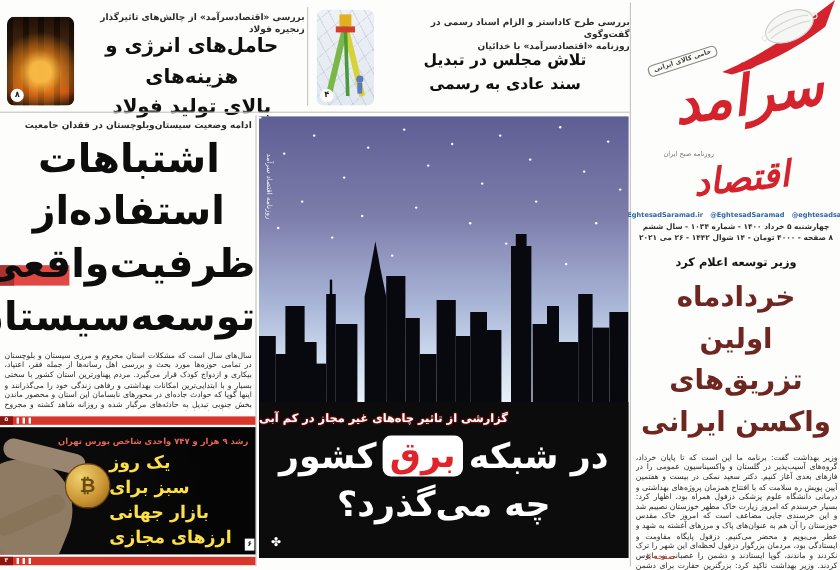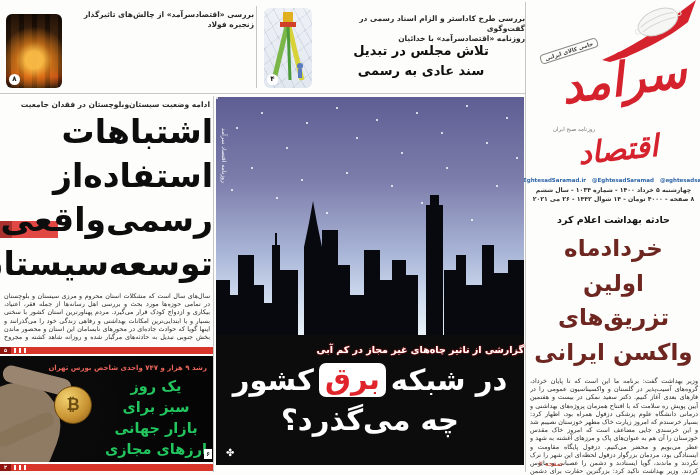--- a/index.html
+++ b/index.html
@@ -61,21 +61,21 @@
     box-shadow:20px 30px 0 #fff,45px 15px 0 #fff,70px 50px 0 #fff,90px 25px 0 #fff,120px 10px 0 #fff,
       140px 40px 0 #fff,160px 22px 0 #fff,185px 55px 0 #fff,200px 15px 0 #fff,225px 35px 0 #fff,
       250px 8px 0 #fff,270px 45px 0 #fff,290px 20px 0 #fff,35px 70px 0 #fff,85px 82px 0 #fff,
       130px 75px 0 #fff,175px 88px 0 #fff,230px 70px 0 #fff,280px 88px 0 #fff,60px 100px 0 #fff,
       110px 115px 0 #fff,205px 105px 0 #fff,255px 122px 0 #fff,300px 60px 0 #fff,15px 92px 0 #fff;}
   .watermark{
     position:absolute; left:221px; top:128px; writing-mode:vertical-rl;
     font-size:6px; color:rgba(255,255,255,.9); letter-spacing:1px; white-space:nowrap;
   }
   .power-band{left:216px; top:335px; width:308px; height:130px; background:#0c0c0c;}
-  .power-kicker{font-size:9.5px; font-weight:bold; color:#ffffff; text-align:right;
+  .power-kicker{font-size:9.5px; font-weight:bold; color:#ffffff; text-align:left;
     text-shadow:0 0 2px #e02323, 0 0 1px #e02323;}
   .power-line{display:flex; justify-content:center; align-items:center; gap:5px;
     font-size:29px; font-weight:900; color:#fff; letter-spacing:-.5px;}
   .power-chip{background:#fff; color:#e0242b; border-radius:7px; padding:0 6px; line-height:1.15;}
   .paper-mark{position:absolute; left:10px; bottom:7px; color:#fff; font-size:10px;}
 
   
   .sistan-headline{font-size:33px; font-weight:900; color:#0d0d0d; text-align:center; line-height:1.33; letter-spacing:-.5px;}
   .red-accent{left:0; top:221px; width:58px; height:17px; background:#e0352f; opacity:.9;}
   .red-accent .cap{position:absolute; left:0; top:0; width:12px; height:17px; background:#a31d18;}
@@ -92,35 +92,39 @@
     border-radius:50% 45% 40% 50%; transform:rotate(22deg);}
   .hand-finger{position:absolute; left:2px; top:16px; width:70px; height:17px; background:#9a8570;
     border-radius:9px; transform:rotate(14deg);}
   .hand-thumb{position:absolute; left:-6px; top:66px; width:62px; height:15px; background:#877459;
     border-radius:8px; transform:rotate(-24deg);}
   .crypto-shade{position:absolute; inset:0; background:radial-gradient(circle at 18% 55%, rgba(0,0,0,0) 0 30%, rgba(0,0,0,.55) 75%);}
   .coin{position:absolute; left:54px; top:30px; width:36px; height:36px; border-radius:50%;
     background:radial-gradient(circle at 35% 30%, #f2d270, #c89232 60%, #8a5c16); border:1px solid #6a4810;
     color:#6b4c10; font-size:16px; font-weight:bold; text-align:center; line-height:36px;}
   .crypto-kicker{position:absolute; right:6px; top:8px; font-size:7px; font-weight:bold; color:#e8655a; text-align:left;}
-  .crypto-headline{position:absolute; right:6px; top:20px; font-size:14.5px; font-weight:900; color:#22c55e;
-    text-align:center; line-height:1.45; letter-spacing:-.3px;}
+  .crypto-headline{position:absolute; right:20px; top:20px; font-size:14.5px; font-weight:900; color:#fde047;
+    text-align:left; line-height:1.45; letter-spacing:-.3px;}
   .corner-badge{position:absolute; right:1px; bottom:3px; width:8px; height:10px; background:#fff;
     color:#222; font-size:6px; font-weight:bold; text-align:center; line-height:10px;}
 </style>
 </head>
 <body>
 
 <div class="page">
 
   <div class="abs" style="left:0;top:0;width:256px;height:93px;">
     <div class="abs steel-img">
       <div class="page-badge">۸</div>
     </div>
     <div class="abs kicker" style="right:2px;top:10px;width:188px;">بررسی «اقتصادسرآمد» از چالش‌های تاثیرگذار زنجیره فولاد</div>
+    <div class="abs top-headline" style="right:2px;top:25px;width:188px;font-size:16.5px;">
+      <div>حامل‌های انرژی و هزینه‌های</div>
+      <div>بالای تولید فولاد</div>
+    </div>
   </div>
 
   <div class="divider-v" style="left:256px;top:6px;height:82px;"></div>
 
   <div class="abs" style="left:258px;top:0;width:267px;height:93px;">
     <div class="abs survey-img" style="left:6px;top:8px;">
       <svg width="48" height="80" viewBox="0 0 48 80">
         <line x1="24" y1="14" x2="10" y2="72" stroke="#7ab648" stroke-width="5"></line>
         <line x1="24" y1="14" x2="38" y2="72" stroke="#d8d23a" stroke-width="5"></line>
         <line x1="24" y1="16" x2="26" y2="72" stroke="#4a9a3a" stroke-width="3"></line>
@@ -165,21 +169,21 @@
       <span class="soc-ico" style="background:#2aa3dd;"></span>
       <span>@EghtesadSaramad</span>
       <span class="soc-ico" style="background:radial-gradient(circle at 30% 70%,#f7c14b,#e1306c 60%,#833ab4);"></span>
       <span>@eghtesadsaramad</span>
     </div>
     <div class="abs dateline" style="left:0;top:186px;width:173px;">چهارشنبه ۵ خرداد ۱۴۰۰ - شماره ۱۰۳۴ - سال ششم</div>
     <div class="abs dateline" style="left:0;top:195px;width:173px;">۸ صفحه - ۴۰۰۰ تومان - ۱۴ شوال ۱۴۴۲ - ۲۶ می ۲۰۲۱</div>
   </div>
 
   <div class="abs" style="left:527px;top:212px;width:173px;height:263px;">
-    <div class="vac-kicker" style="margin-top:2px;">حادثه بهداشت اعلام کرد</div>
+    <div class="vac-kicker" style="margin-top:2px;">وزیر توسعه اعلام کرد</div>
     <div class="vac-headline" style="margin-top:6px;">
       <div>خردادماه</div>
       <div>اولین تزریق‌های</div>
       <div>واکسن ایرانی</div>
     </div>
     <div class="body-text" style="margin:8px 2px 0 3px;height:114px;overflow:hidden;">وزیر بهداشت گفت: برنامه ما این است که تا پایان خرداد، گروه‌های آسیب‌پذیر در گلستان و واکسیناسیون عمومی را در فازهای بعدی آغاز کنیم. دکتر سعید نمکی در بیست و هفتمین آیین پویش ره سلامت که با افتتاح همزمان پروژه‌های بهداشتی و درمانی دانشگاه علوم پزشکی دزفول همراه بود، اظهار کرد: بسیار خرسندم که امروز زیارت خاک مطهر خوزستان نصیبم شد و این خرسندی جایی مضاعف است که امروز خاک مقدس خوزستان را آن هم به عنوان‌های پاک و مرزهای آغشته به شهد و عطر می‌بویم و محضر می‌کنیم. دزفول پایگاه مقاومت و ایستادگی بود، مردمان بزرگوار دزفول لحظه‌ای این شهر را ترک نکردند و ماندند، گویا ایستادند و دشمن را عصبانی و مایوس کردند. وزیر بهداشت تاکید کرد: بزرگترین حقارت برای دشمن این است که هر چه فشار را بیشتر می‌کند، می‌بیند طرفی که فشار را تحمل می‌کند مقاوم‌تر، بالنده‌تر و محکم‌تر می‌شود و مردم دزفول با مقاومت‌شان ثابت کردند که عشایری بدیل و روزگار هستند و این در سایه این سرزمین ماندگار شدند و برای ایجاد یأس و ناامیدی در دل دشمن، الگو و مدل شد و این شیوه‌ای بود که بعد از سال‌های جنگ تحمیلی هم تجربه کردیم. وزیر بهداشت گفت: در اوج تحریم‌های ظالمانه موج بیماری کرونا به ایران رسید و...</div>
     <div class="page-ref" style="position:absolute;left:12px;top:248px;">صفحه ۲</div>
   </div>
 
   <div class="skyline abs">
@@ -226,24 +230,24 @@
       <span>چه می‌گذرد؟</span>
     </div>
     <div class="paper-mark">✤</div>
   </div>
 
   <div class="abs" style="left:0;top:96px;width:213px;height:250px;">
     <div class="kicker" style="position:absolute;right:3px;top:4px;width:206px;">ادامه وضعیت سیستان‌وبلوچستان در فقدان جامعیت</div>
     <div class="red-accent abs" style="top:125px;">
       <div class="cap"></div>
     </div>
-    <div class="sistan-headline abs" style="right:0;top:14px;width:211px;text-align:right;">
+    <div class="sistan-headline abs" style="right:0;top:14px;width:211px;">
       <div>اشتباهات</div>
       <div>استفاده‌از</div>
-      <div>رسمی‌واقعی</div>
+      <div>ظرفیت‌واقعی</div>
       <div>توسعه‌سیستان</div>
     </div>
     <div class="body-text abs" style="right:3px;top:196px;width:206px;height:50px;overflow:hidden;">سال‌های سال است که مشکلات استان محروم و مرزی سیستان و بلوچستان در تمامی حوزه‌ها مورد بحث و بررسی اهل رسانه‌ها از جمله فقر، اعتیاد، بیکاری و ازدواج کودک قرار می‌گیرد. مردم پهناورترین استان کشور با سختی بسیار و با ابتدایی‌ترین امکانات بهداشتی و رفاهی زندگی خود را می‌گذرانند و اینها گویا که حوادث جاده‌ای در محورهای نابسامان این استان و محصور ماندن بخش جنوبی تبدیل به حادثه‌های مرگبار شده و روزانه شاهد کشته و مجروح شدن تعداد زیادی از این مردم هستیم.</div>
   </div>
 
   <div class="red-bar abs" style="left:0;top:347px;width:213px;">
     <div class="bar-badge">۵</div>
     <div class="tick"></div>
     <div class="tick"></div>
     <div class="tick"></div>

